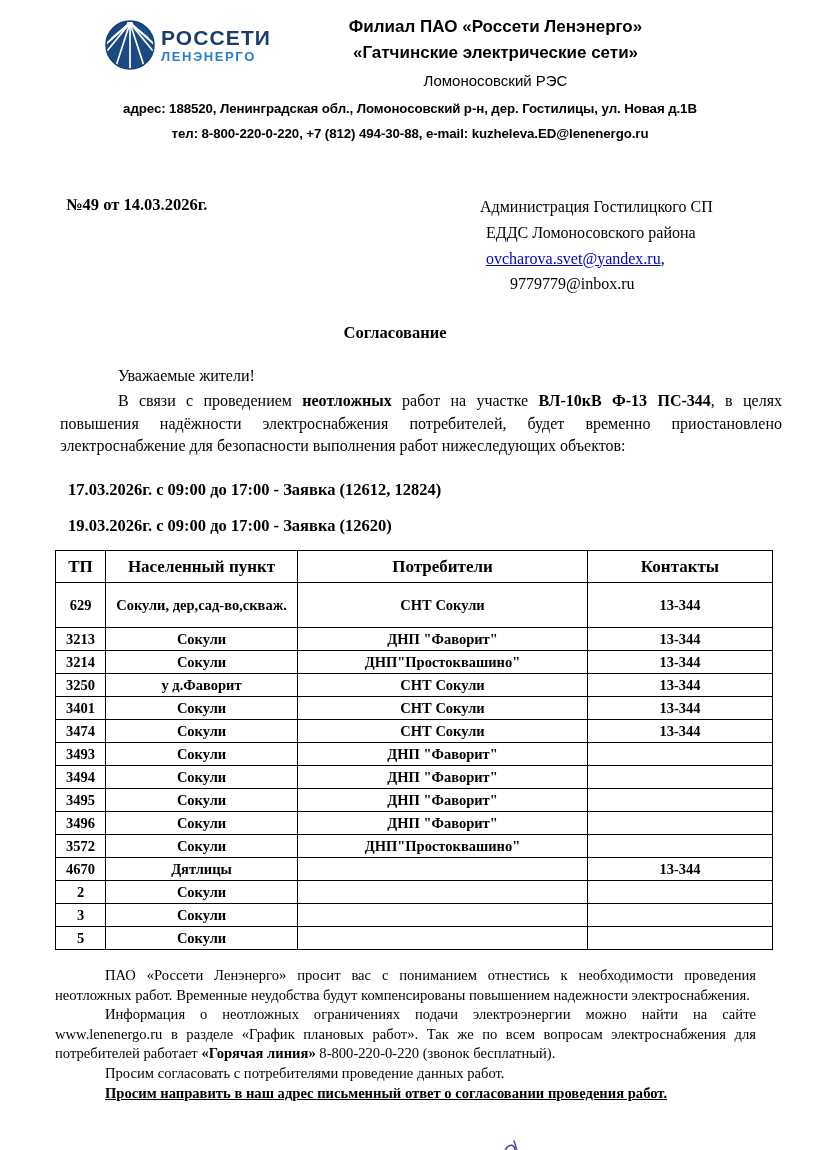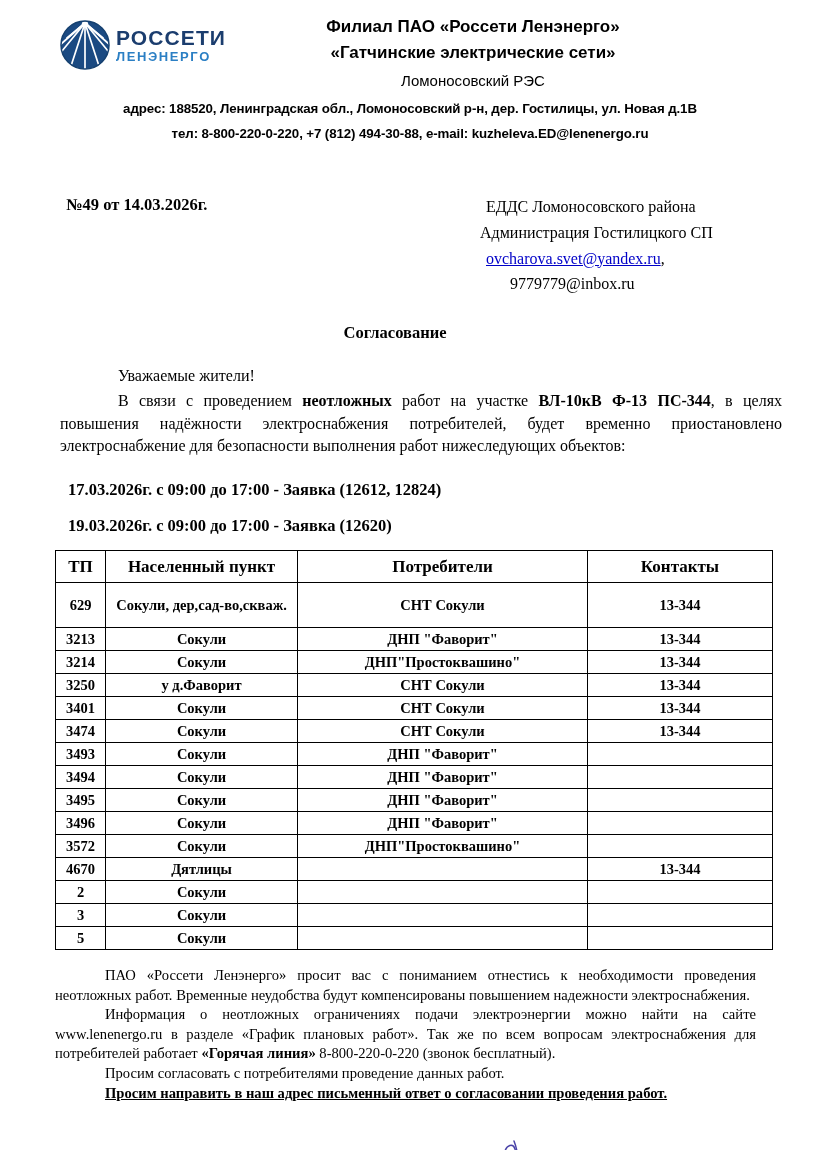--- a/index.html
+++ b/index.html
@@ -24,21 +24,21 @@
   }
 
   
   .letterhead {
     padding-top: 14px;
   }
   .lh-top {
     display: flex;
     align-items: flex-start;
     justify-content: flex-start;
-    padding-left: 60px;
+    padding-left: 105px;
   }
   .logo-wrap {
     display: flex;
     align-items: center;
     flex: 0 0 auto;
     padding-top: 6px;
   }
   .logo-mark {
     width: 50px;
     height: 50px;
@@ -274,22 +274,22 @@
       </div>
     </div>
 
     <div class="lh-contacts">адрес: 188520, Ленинградская обл., Ломоносовский р-н, дер. Гостилицы, ул. Новая д.1В</div>
     <div class="lh-contacts">тел: 8-800-220-0-220, +7 (812) 494-30-88, e-mail: kuzheleva.ED@lenenergo.ru</div>
   </div>
 
   <div class="addr-row">
     <div class="doc-no">№49 от 14.03.2026г.</div>
     <div class="recipient">
+      <span class="ln">Администрация Гостилицкого  СП</span>
       <span class="ln indent1">ЕДДС Ломоносовского района</span>
-      <span class="ln">Администрация Гостилицкого  СП</span>
       <span class="ln indent1"><a class="maillink" href="#">ovcharova.svet@yandex.ru</a><span>,</span></span>
       <span class="ln indent3">9779779@inbox.ru</span>
     </div>
   </div>
 
   <div class="doc-title">Согласование</div>
 
   <div class="body-wrap">
     <div class="p-greet">Уважаемые жители!</div>
     <div class="p-just"><span>В связи с проведением </span><b>неотложных</b><span> работ на участке </span><b>ВЛ-10кВ Ф-13 ПС-344</b><span>, в целях повышения надёжности электроснабжения потребителей, будет временно приостановлено электроснабжение для безопасности выполнения работ нижеследующих объектов:</span></div>

